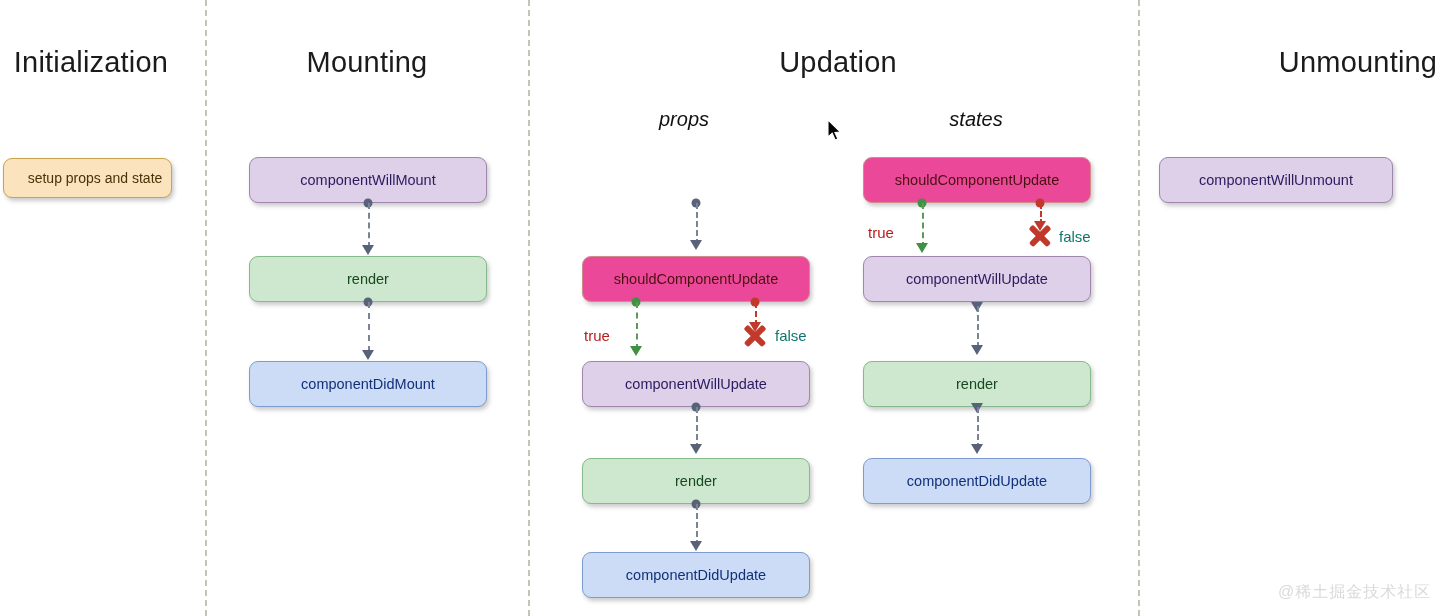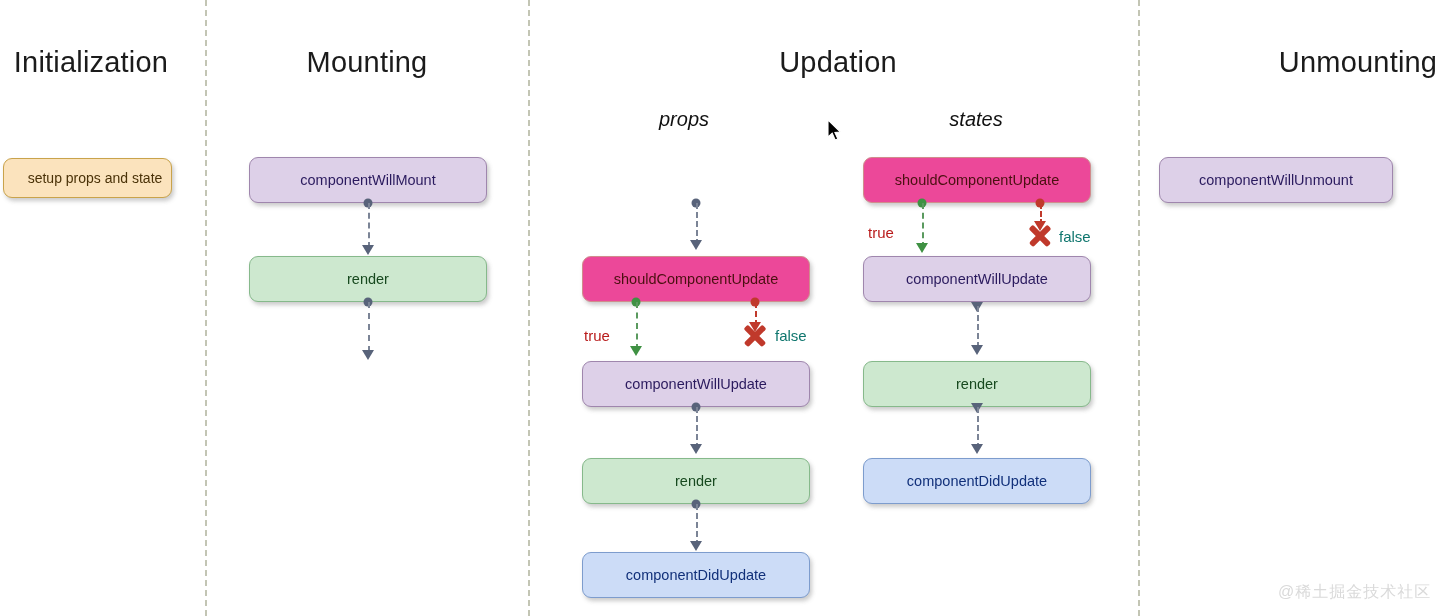--- a/index.html
+++ b/index.html
@@ -165,20 +165,21 @@
   <div class="node purple" style="left:249px; top:157px; width:238px; height:46px;">componentWillMount</div>
   <div class="dot" style="left:368px; top:203px;"></div>
   <div class="conn" style="left:368px; top:203px; height:45px;"></div>
   <div class="arrow" style="left:368px; top:245px;"></div>
 
   <div class="node green" style="left:249px; top:256px; width:238px; height:46px;">render</div>
   <div class="dot" style="left:368px; top:302px;"></div>
   <div class="conn" style="left:368px; top:302px; height:50px;"></div>
   <div class="arrow" style="left:368px; top:350px;"></div>
 
+  <div class="node blue" style="left:249px; top:361px; width:238px; height:46px;">componentDidMount</div>
 
   <div class="col-title" style="left:838px; top:46px;">Updation</div>
 
   <div class="sub-title" style="left:684px; top:108px;">props</div>
 
   <div class="dot" style="left:696px; top:203px;"></div>
   <div class="conn" style="left:696px; top:203px; height:42px;"></div>
   <div class="arrow" style="left:696px; top:240px;"></div>
 
   <div class="node red" style="left:582px; top:256px; width:228px; height:46px;">shouldComponentUpdate</div>

